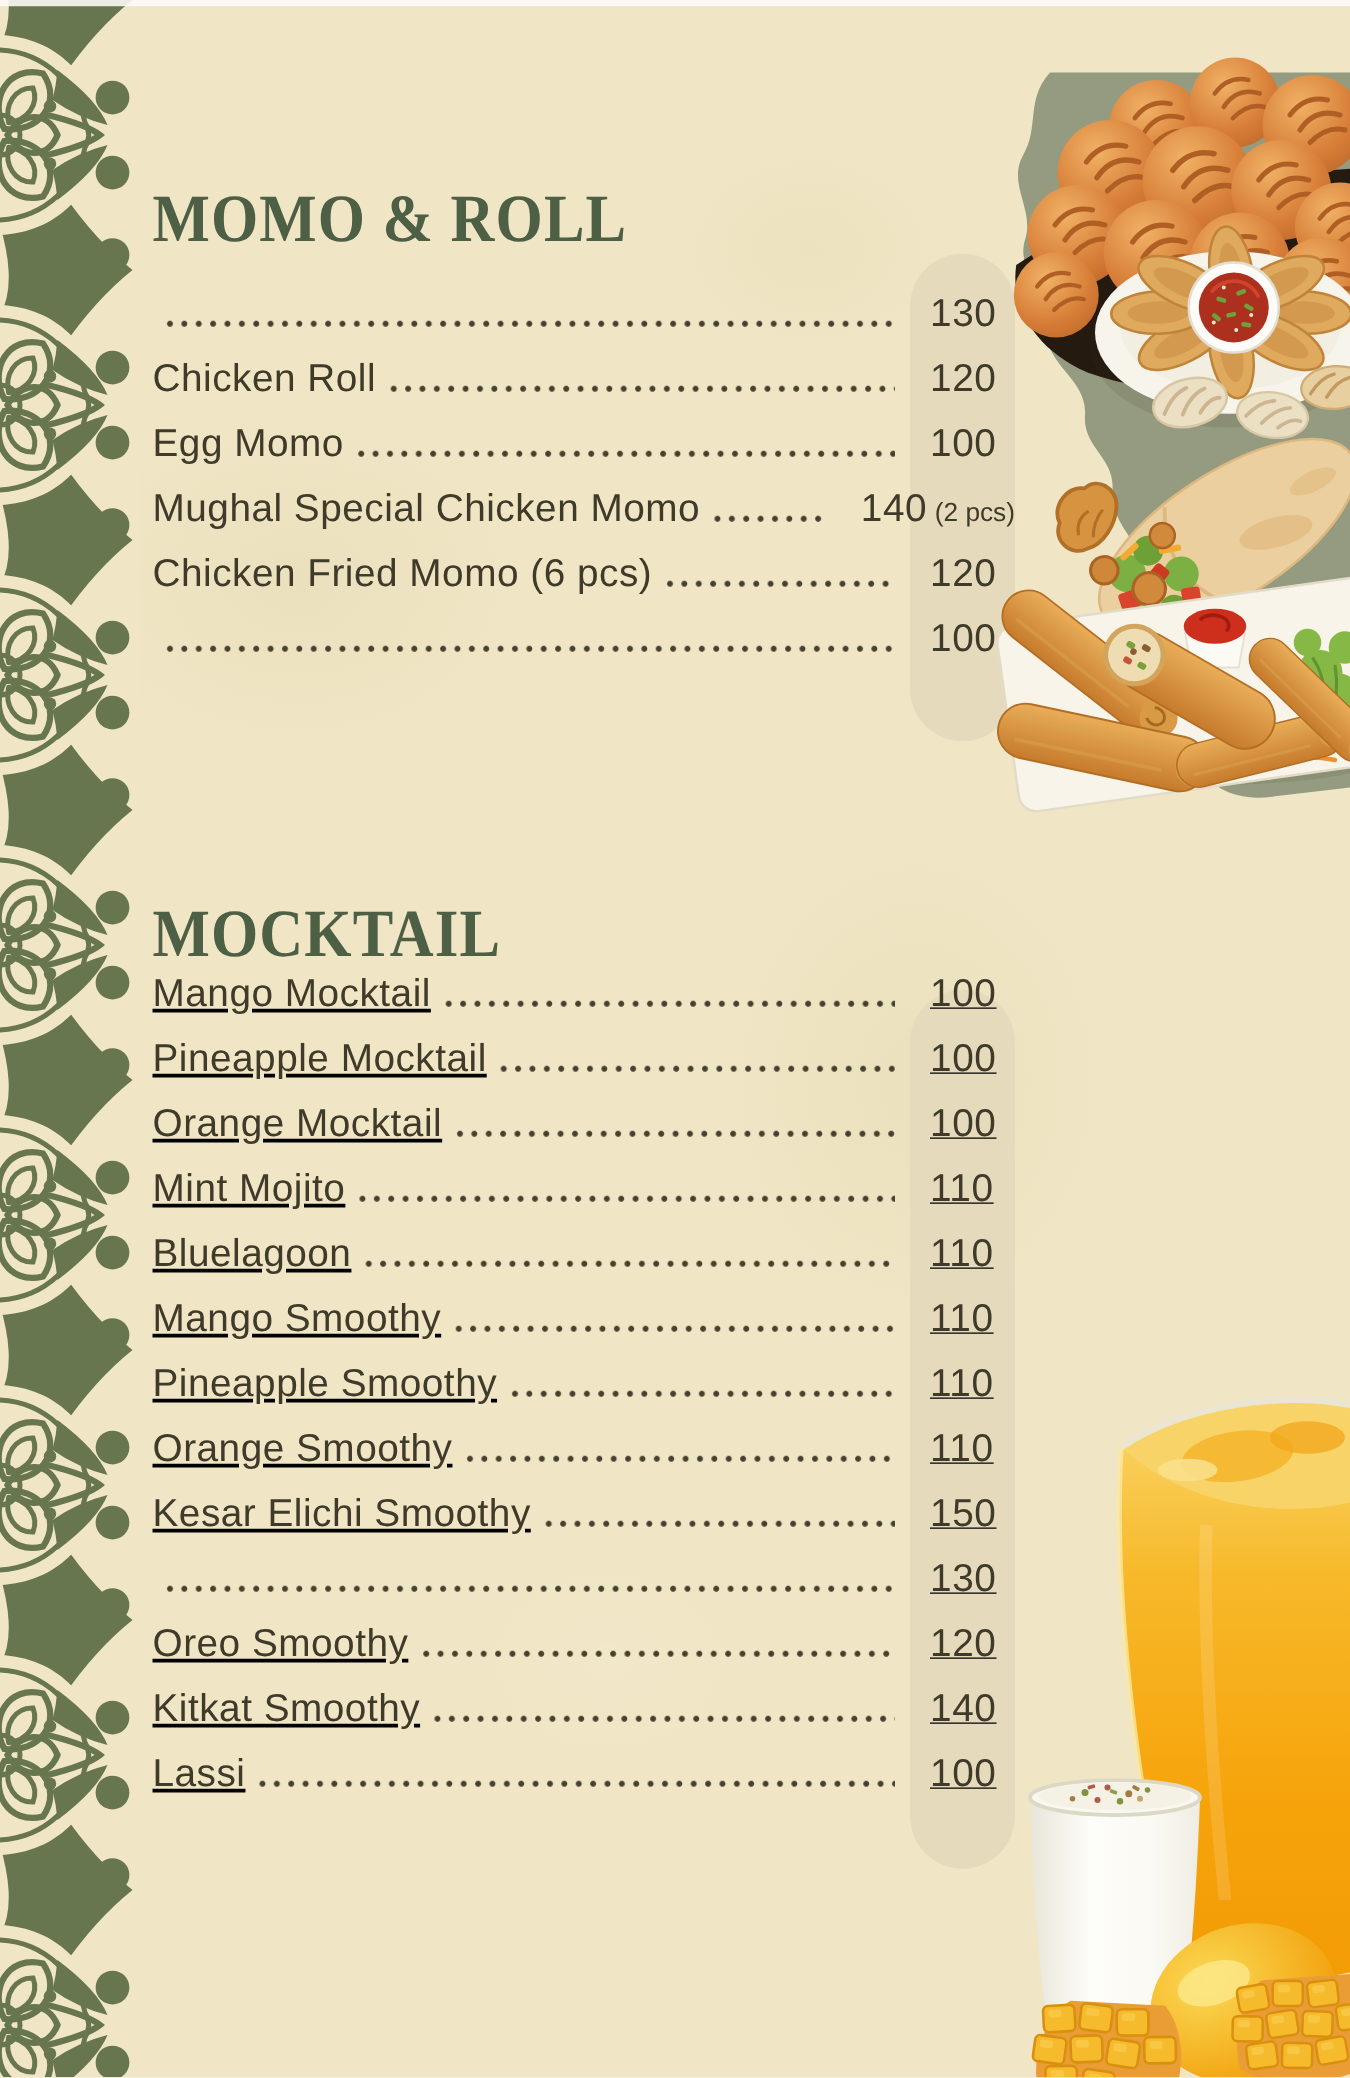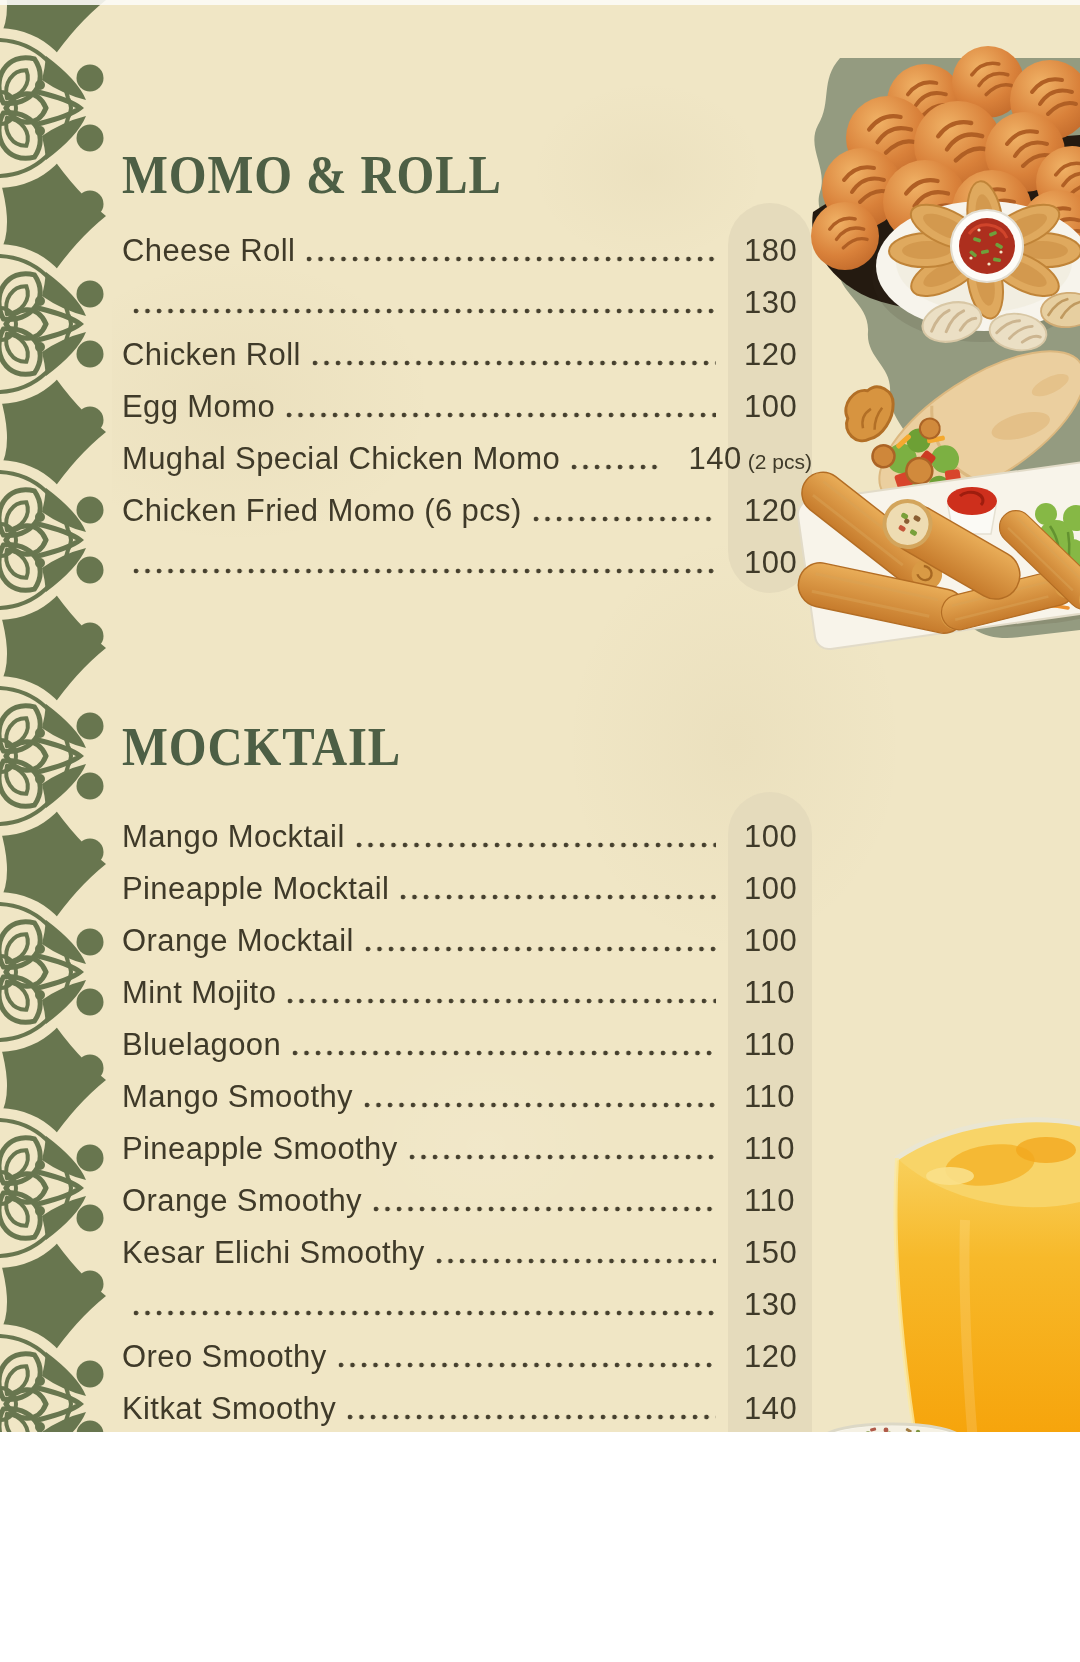--- a/index.html
+++ b/index.html
@@ -1,18 +1,18 @@
 <!DOCTYPE html>
 <html><head>
 <meta charset="utf-8">
 <style>
   html,body{margin:0;padding:0;}
   body{width:1080px;height:1662px;overflow:hidden;}
   .page{
-    position:relative;width:1080px;height:1432px;overflow:hidden;
+    position:relative;width:1080px;height:1662px;overflow:hidden;
     background-color:#f0e6c5;
     background-image:
       radial-gradient(ellipse 300px 220px at 22% 28%, rgba(140,115,60,.05), transparent 65%),
       radial-gradient(ellipse 260px 320px at 68% 52%, rgba(140,115,60,.05), transparent 65%),
       radial-gradient(ellipse 220px 170px at 45% 80%, rgba(255,255,255,.07), transparent 60%),
       radial-gradient(ellipse 180px 140px at 60% 12%, rgba(140,115,60,.04), transparent 65%);
     font-family:"Liberation Sans", sans-serif;
   }
   .top-strip{position:absolute;left:0;top:0;width:1080px;height:5px;background:#fcfbf6;opacity:.9;z-index:6;}
   .batik{position:absolute;left:0;top:0;z-index:2;}
@@ -25,21 +25,21 @@
   #title-momo{top:146px;}
   #title-mocktail{top:718px;}
   .price-strip{
     position:absolute;left:728px;width:84px;background:#e5dbbc;
     border-radius:42px;z-index:1;
   }
   #strip-momo{top:203px;height:390px;}
   #strip-mocktail{top:792px;height:703px;}
   .rows{position:absolute;left:122px;width:690px;z-index:2;}
   #rows-momo{top:225px;}
-  #rows-mocktail{top:811px;}
+  #rows-mocktail{top:769px;text-decoration:underline;}
   .menu-row{height:52px;display:flex;align-items:center;}
   .item-name{
     font-size:31px;color:#3f3a29;letter-spacing:.4px;white-space:nowrap;flex:0 0 auto;
   }
   .leader{
     flex:1 1 auto;height:8px;margin:0 12px 0 10px;transform:translateY(8px);
     background-image:radial-gradient(circle at 4px 4px, #46402e 2px, rgba(0,0,0,0) 2.7px);
     background-size:11.5px 8px;background-repeat:repeat-x;background-position:left center;
   }
   .price-box{flex:0 0 84px;box-sizing:border-box;padding-left:16px;white-space:nowrap;overflow:visible;}
@@ -100,25 +100,20 @@
     <rect x="0" y="0" width="112" height="1662" fill="url(#batikTile)"></rect>
   </svg>
 
   <h1 class="section-title" id="title-momo">MOMO &amp; ROLL</h1>
   <h1 class="section-title" id="title-mocktail">MOCKTAIL</h1>
 
   <div class="price-strip" id="strip-momo"></div>
   <div class="price-strip" id="strip-mocktail"></div>
 
   <div class="rows" id="rows-momo">
-    <div class="menu-row">
-      <span class="item-name">Cheese Roll</span>
-      <span class="leader"></span>
-      <span class="price-box"><span class="item-price">180</span></span>
-    </div>
 
     <div class="menu-row">
       <span class="leader"></span>
       <span class="price-box"><span class="item-price">130</span></span>
     </div>
 
     <div class="menu-row">
       <span class="item-name">Chicken Roll</span>
       <span class="leader"></span>
       <span class="price-box"><span class="item-price">120</span></span>

